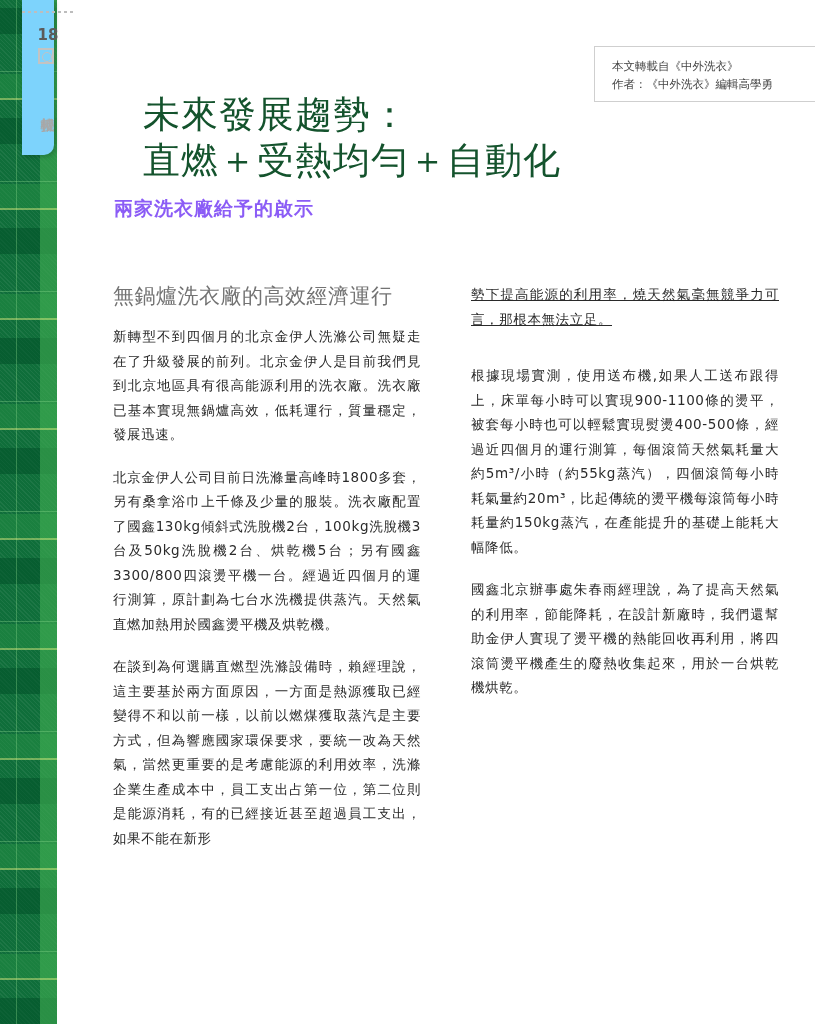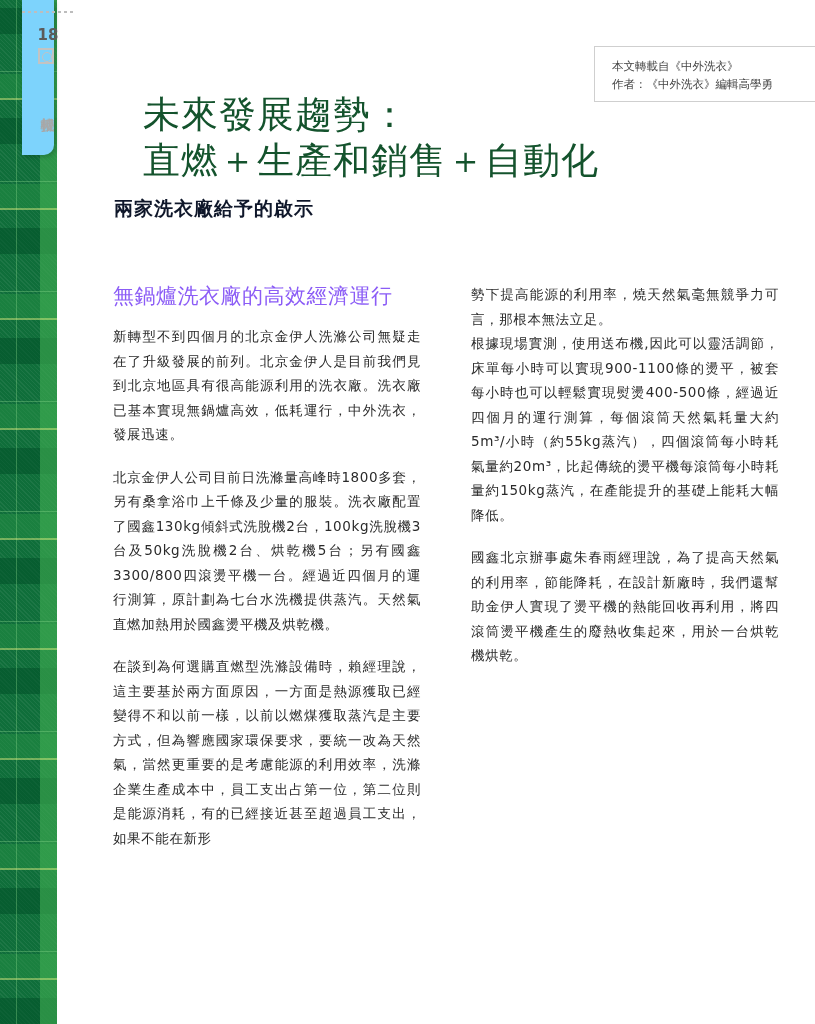--- a/index.html
+++ b/index.html
@@ -56,35 +56,35 @@
   .source {
     position:absolute; left:594px; top:46px; width:240px; height:56px;
     border:1px solid #cfcfcf; border-right:none; box-sizing:border-box;
     padding:10px 0 0 17px; font-size:11.5px; line-height:18px; color:#444;
   }
   .title {
     position:absolute; left:114px; top:92px; color:#14532d;
     font-size:37px; line-height:46px; font-weight:normal; letter-spacing:1px;margin-left:29px;
   }
   .subtitle {
-    position:absolute; left:114px; top:196px; color:#0f172a;
+    position:absolute; left:114px; top:196px; color:#8b5cf6;
     font-size:19px; font-weight:bold; letter-spacing:1px;
   }
   .col {
     position:absolute; top:282px; width:308px;
     font-size:13.5px; line-height:24.5px; color:#2a2a2a; letter-spacing:0.6px;
     text-align:justify;
   }
   .col.left { left:113px; }
   .col.right { left:471px; }
   .section-head {
-    color:#8b5cf6; font-size:21px; line-height:28px; margin:0 0 14px 0; letter-spacing:0.5px;
+    color:#737373; font-size:21px; line-height:28px; margin:0 0 14px 0; letter-spacing:0.5px;
   }
   .col p { margin:0 0 18px 0; }
-  .col.right p:first-child { margin-bottom:0; }
+  .col.right p:first-child { margin-bottom:32px;text-decoration:underline; }
 </style>
 </head>
 <body>
 
 <div class="plaid"></div>
 
 <div class="tab">
   <div class="tab-num">18</div>
   <div class="tab-icon"></div>
   <div class="tab-vert">
@@ -92,29 +92,29 @@
     </div>
 </div>
 
 <div class="source">
   <div>本文轉載自《中外洗衣》</div>
   <div>作者：《中外洗衣》編輯高學勇</div>
 </div>
 
 <div class="title">
   <div>未來發展趨勢：</div>
-  <div>直燃＋生產和銷售＋自動化</div>
+  <div>直燃＋受熱均勻＋自動化</div>
 </div>
 
 <div class="subtitle">兩家洗衣廠給予的啟示</div>
 
 <div class="col left">
   <div class="section-head">無鍋爐洗衣廠的高效經濟運行</div>
-  <p>新轉型不到四個月的北京金伊人洗滌公司無疑走在了升級發展的前列。北京金伊人是目前我們見到北京地區具有很高能源利用的洗衣廠。洗衣廠已基本實現無鍋爐高效，低耗運行，中外洗衣，發展迅速。</p>
+  <p>新轉型不到四個月的北京金伊人洗滌公司無疑走在了升級發展的前列。北京金伊人是目前我們見到北京地區具有很高能源利用的洗衣廠。洗衣廠已基本實現無鍋爐高效，低耗運行，質量穩定，發展迅速。</p>
   <p>北京金伊人公司目前日洗滌量高峰時1800多套，另有桑拿浴巾上千條及少量的服裝。洗衣廠配置了國鑫130kg傾斜式洗脫機2台，100kg洗脫機3台及50kg洗脫機2台、烘乾機5台；另有國鑫3300/800四滾燙平機一台。經過近四個月的運行測算，原計劃為七台水洗機提供蒸汽。天然氣直燃加熱用於國鑫燙平機及烘乾機。</p>
   <p>在談到為何選購直燃型洗滌設備時，賴經理說，這主要基於兩方面原因，一方面是熱源獲取已經變得不和以前一樣，以前以燃煤獲取蒸汽是主要方式，但為響應國家環保要求，要統一改為天然氣，當然更重要的是考慮能源的利用效率，洗滌企業生產成本中，員工支出占第一位，第二位則是能源消耗，有的已經接近甚至超過員工支出，如果不能在新形</p>
 </div>
 
 <div class="col right">
   <p>勢下提高能源的利用率，燒天然氣毫無競爭力可言，那根本無法立足。</p>
-  <p>根據現場實測，使用送布機,因此可以靈活調節，床單每小時可以實現900-1100條的燙平，被套每小時也可以輕鬆實現熨燙400-500條，經過近四個月的運行測算，每個滾筒天然氣耗量大約5m³/小時（約55kg蒸汽），四個滾筒每小時耗氣量約20m³，比起傳統的燙平機每滾筒每小時耗量約150kg蒸汽，在產能提升的基礎上能耗大幅降低。</p>
+  <p>根據現場實測，使用送布機,如果人工送布跟得上，床單每小時可以實現900-1100條的燙平，被套每小時也可以輕鬆實現熨燙400-500條，經過近四個月的運行測算，每個滾筒天然氣耗量大約5m³/小時（約55kg蒸汽），四個滾筒每小時耗氣量約20m³，比起傳統的燙平機每滾筒每小時耗量約150kg蒸汽，在產能提升的基礎上能耗大幅降低。</p>
   <p>國鑫北京辦事處朱春雨經理說，為了提高天然氣的利用率，節能降耗，在設計新廠時，我們還幫助金伊人實現了燙平機的熱能回收再利用，將四滾筒燙平機產生的廢熱收集起來，用於一台烘乾機烘乾。</p>
 </div>
 
 </body></html>

